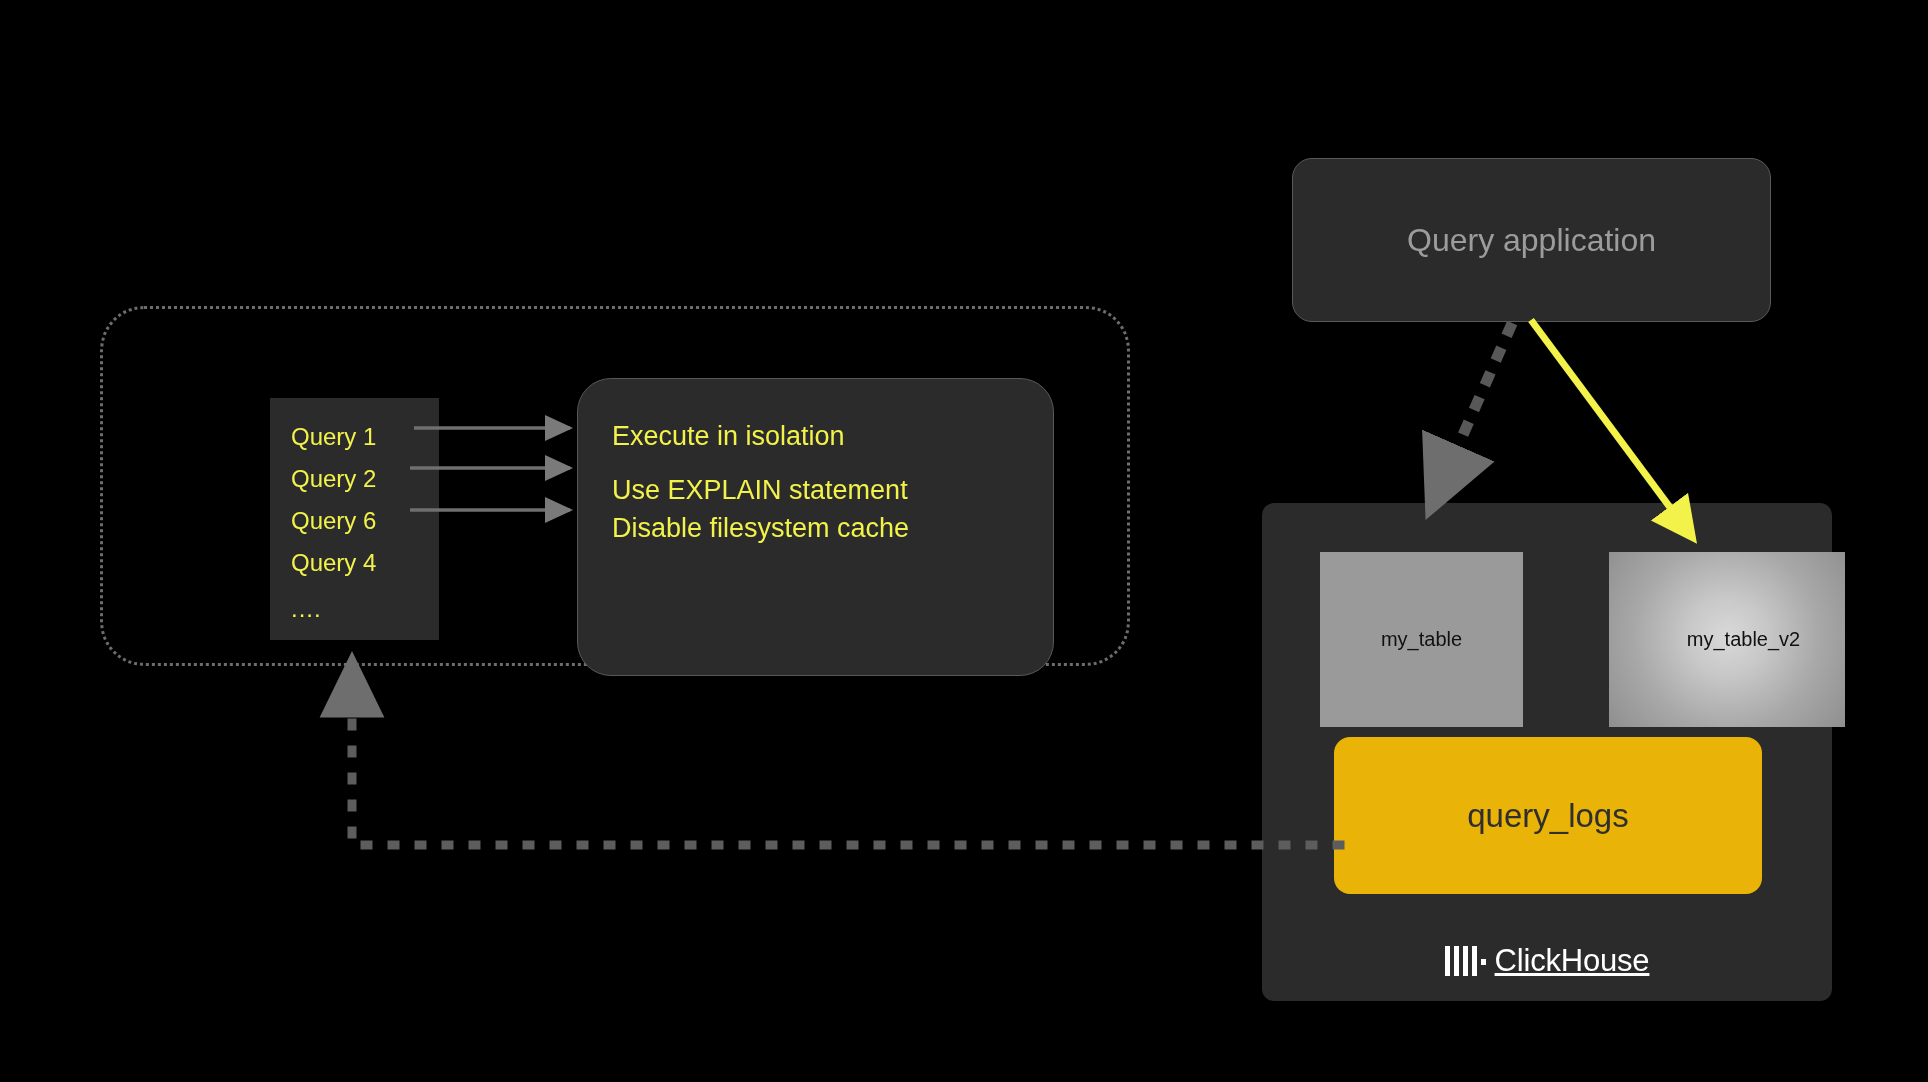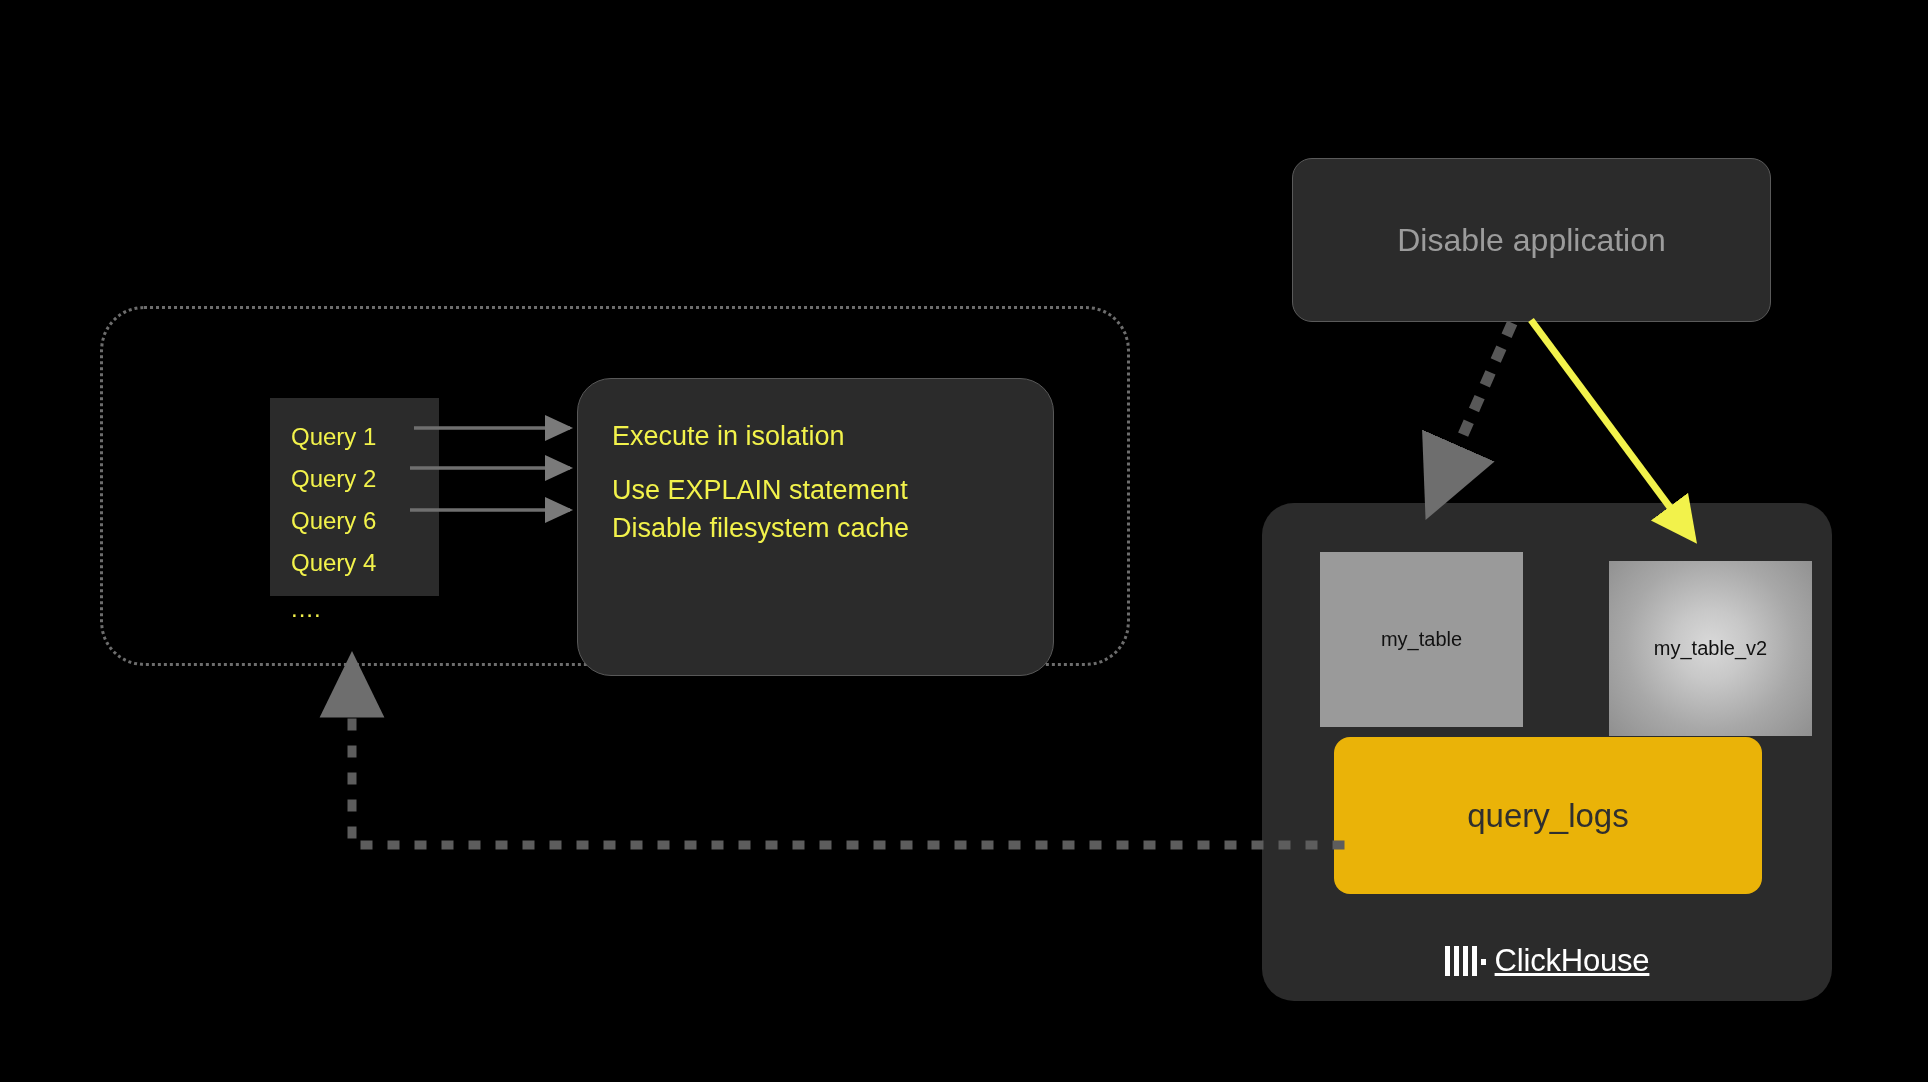--- a/index.html
+++ b/index.html
@@ -29,21 +29,21 @@
     border-radius: 44px;
     box-sizing: border-box;
   }
 
   
   .query-box {
     position: absolute;
     left: 270px;
     top: 398px;
     width: 169px;
-    height: 198px;
+    height: 242px;
     background: #2b2b2b;
     box-sizing: border-box;
     padding: 18px 0 0 21px;
   }
   .query-item {
     color: #f2f24b;
     font-size: 24px;
     line-height: 42px;
     white-space: nowrap;
   }
@@ -111,36 +111,37 @@
   }
 
   
   .ch-panel {
     position: absolute;
     left: 1262px;
     top: 503px;
     width: 570px;
     height: 498px;
     background: #2b2b2b;
-    border-radius: 32px;
+    border-radius: 12px;
     box-sizing: border-box;
   }
   .table-node {
     position: absolute;
     width: 203px;
     height: 175px;
     background: #9a9a9a;
     display: flex;
     align-items: center;
     justify-content: center;
   }
   .table-node.first { left: 58px; top: 49px; }
   .table-node.second {
-    left: 347px; top: 58px;
+    left: 347px; top: 49px;
     background: radial-gradient(circle at 50% 48%, #d9d9d9 0%, #c8c8c8 26%, #a8a8a8 62%, #8f8f8f 100%);
+    padding-left: 33px;
   }
   .table-label {
     color: #111111;
     font-size: 20px;
   }
   .query-logs-node {
     position: absolute;
     left: 72px;
     top: 234px;
     width: 428px;
@@ -213,21 +214,21 @@
 
   <div class="investigation-box">
     <div class="inv-lines">
       <div class="inv-line">Execute in isolation</div>
       <div class="inv-line spaced">Use EXPLAIN statement</div>
       <div class="inv-line">Disable filesystem cache</div>
     </div>
   </div>
 
   <div class="client-box">
-    <span class="client-label">Disable application</span>
+    <span class="client-label">Query application</span>
   </div>
 
   <div class="ch-panel">
     <div class="table-node first">
       <span class="table-label">my_table</span>
     </div>
     <div class="table-node second">
       <span class="table-label">my_table_v2</span>
     </div>
     <div class="query-logs-node">

